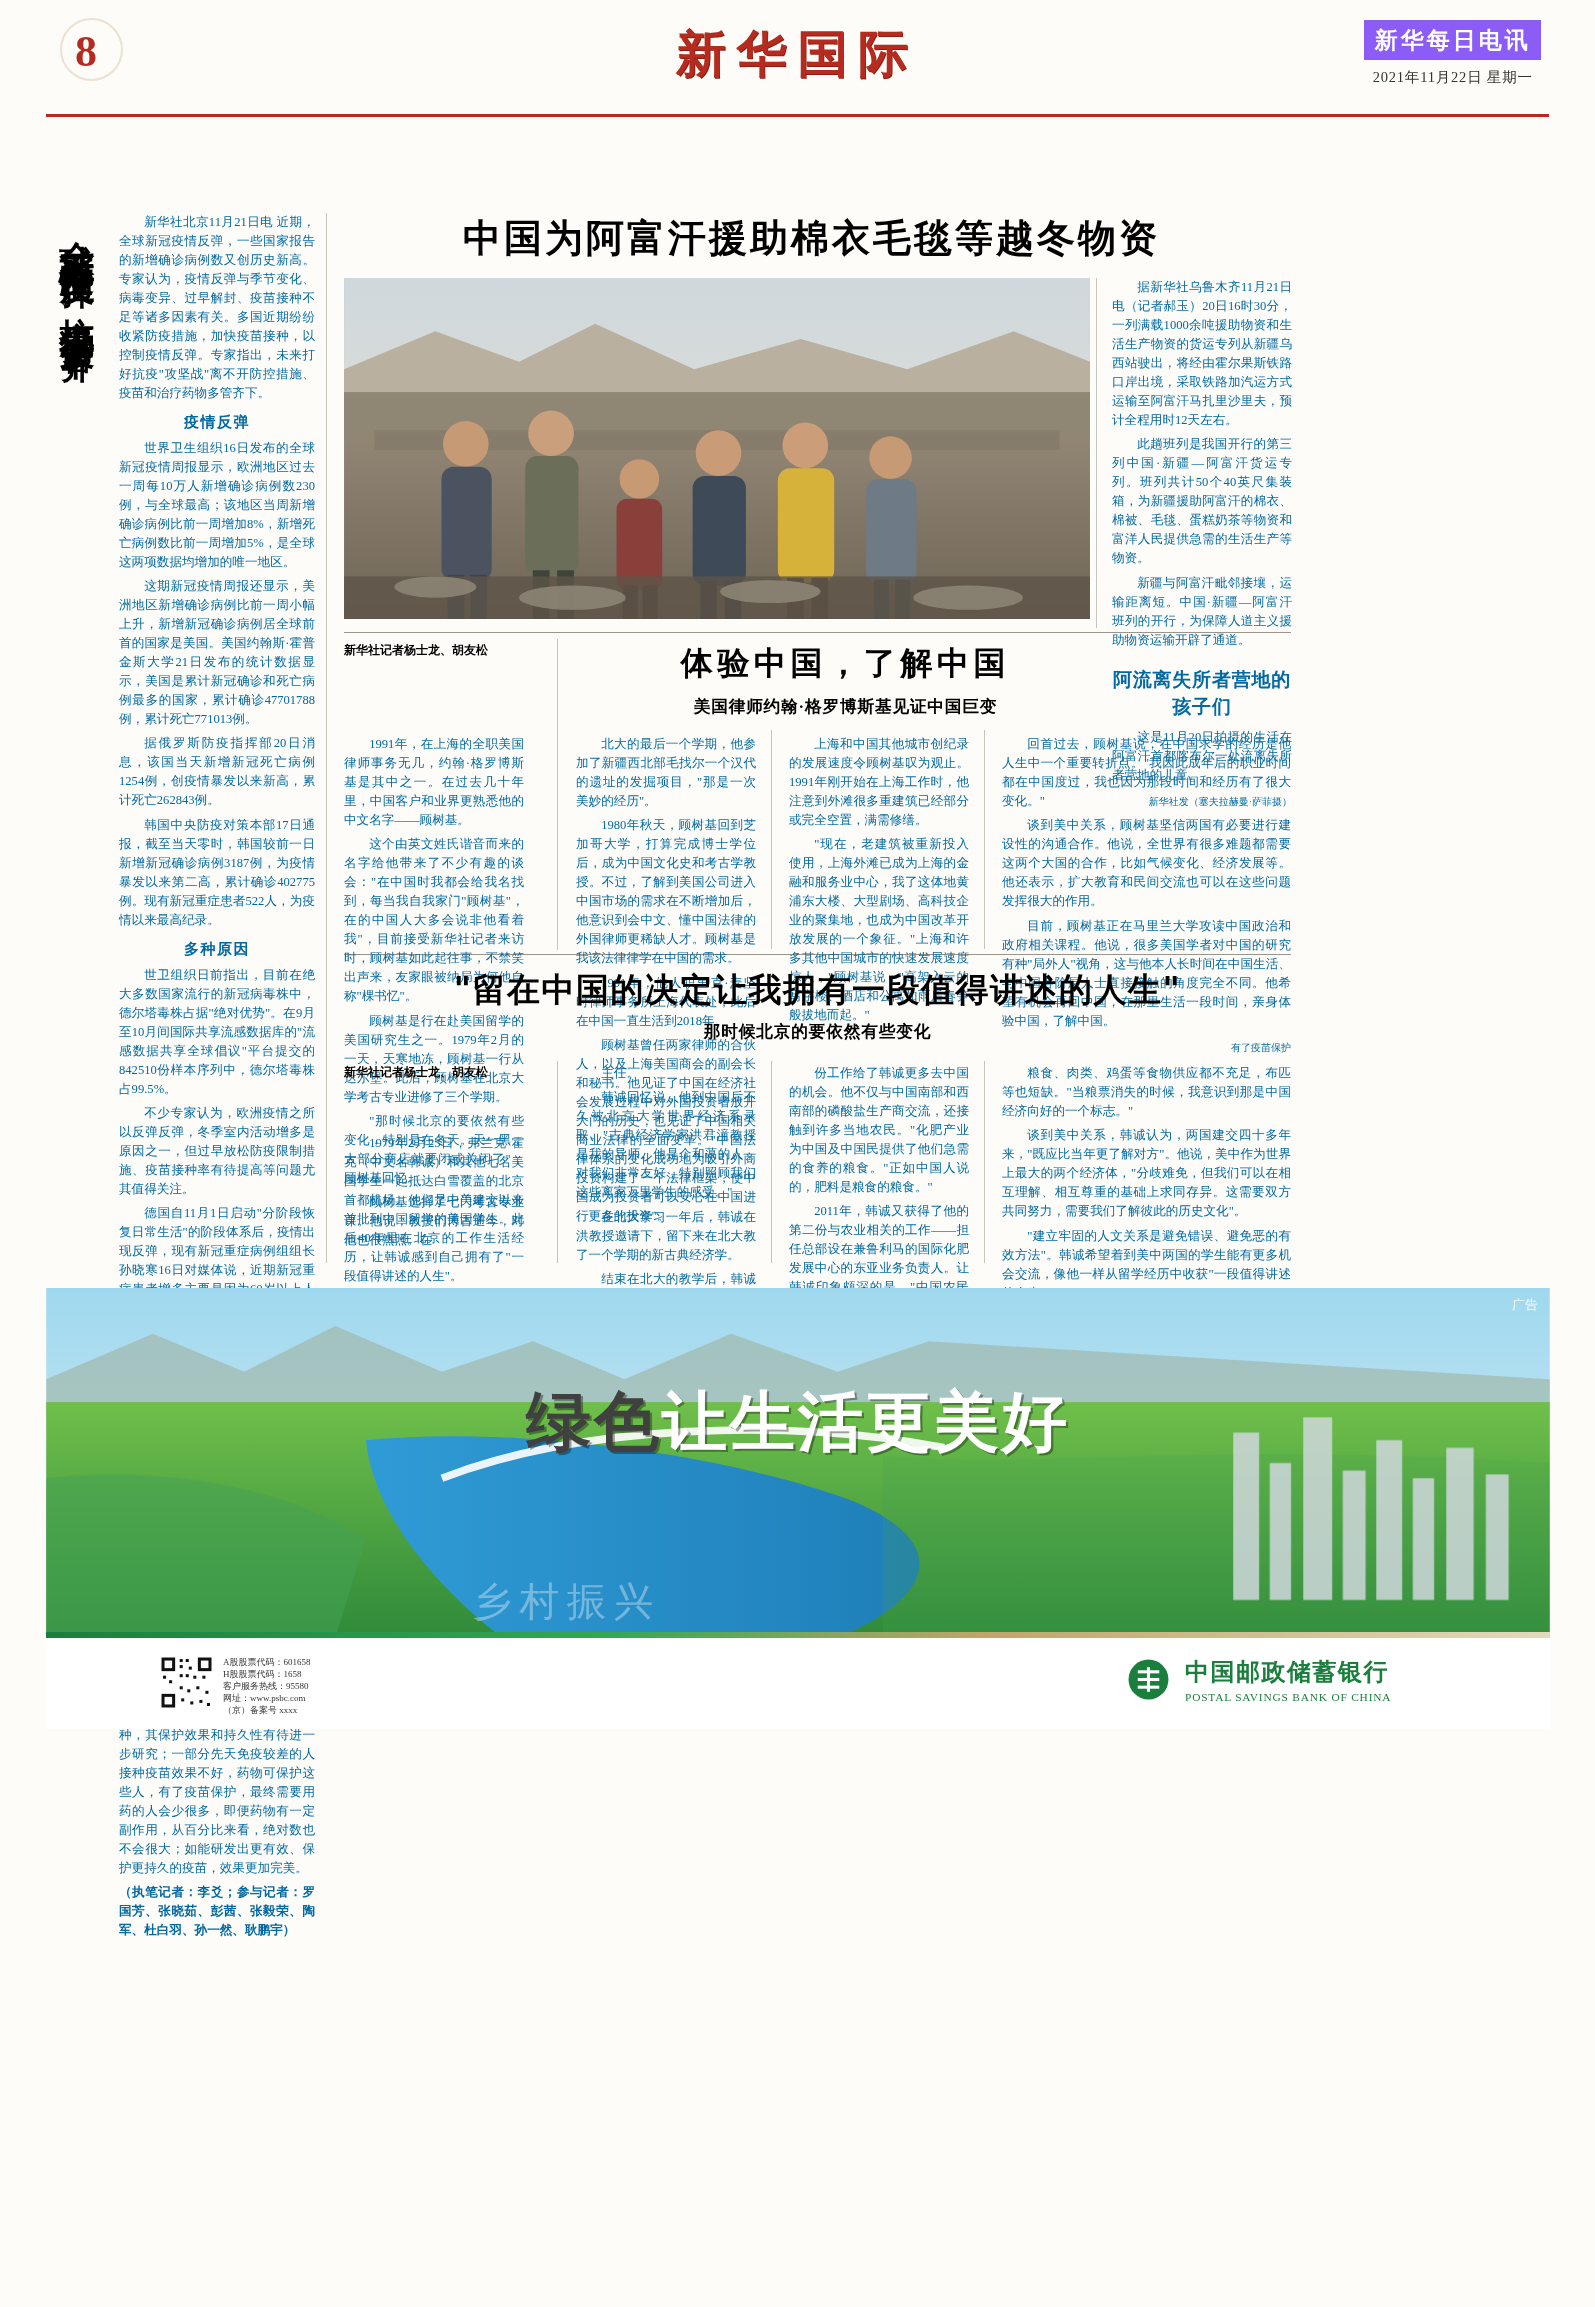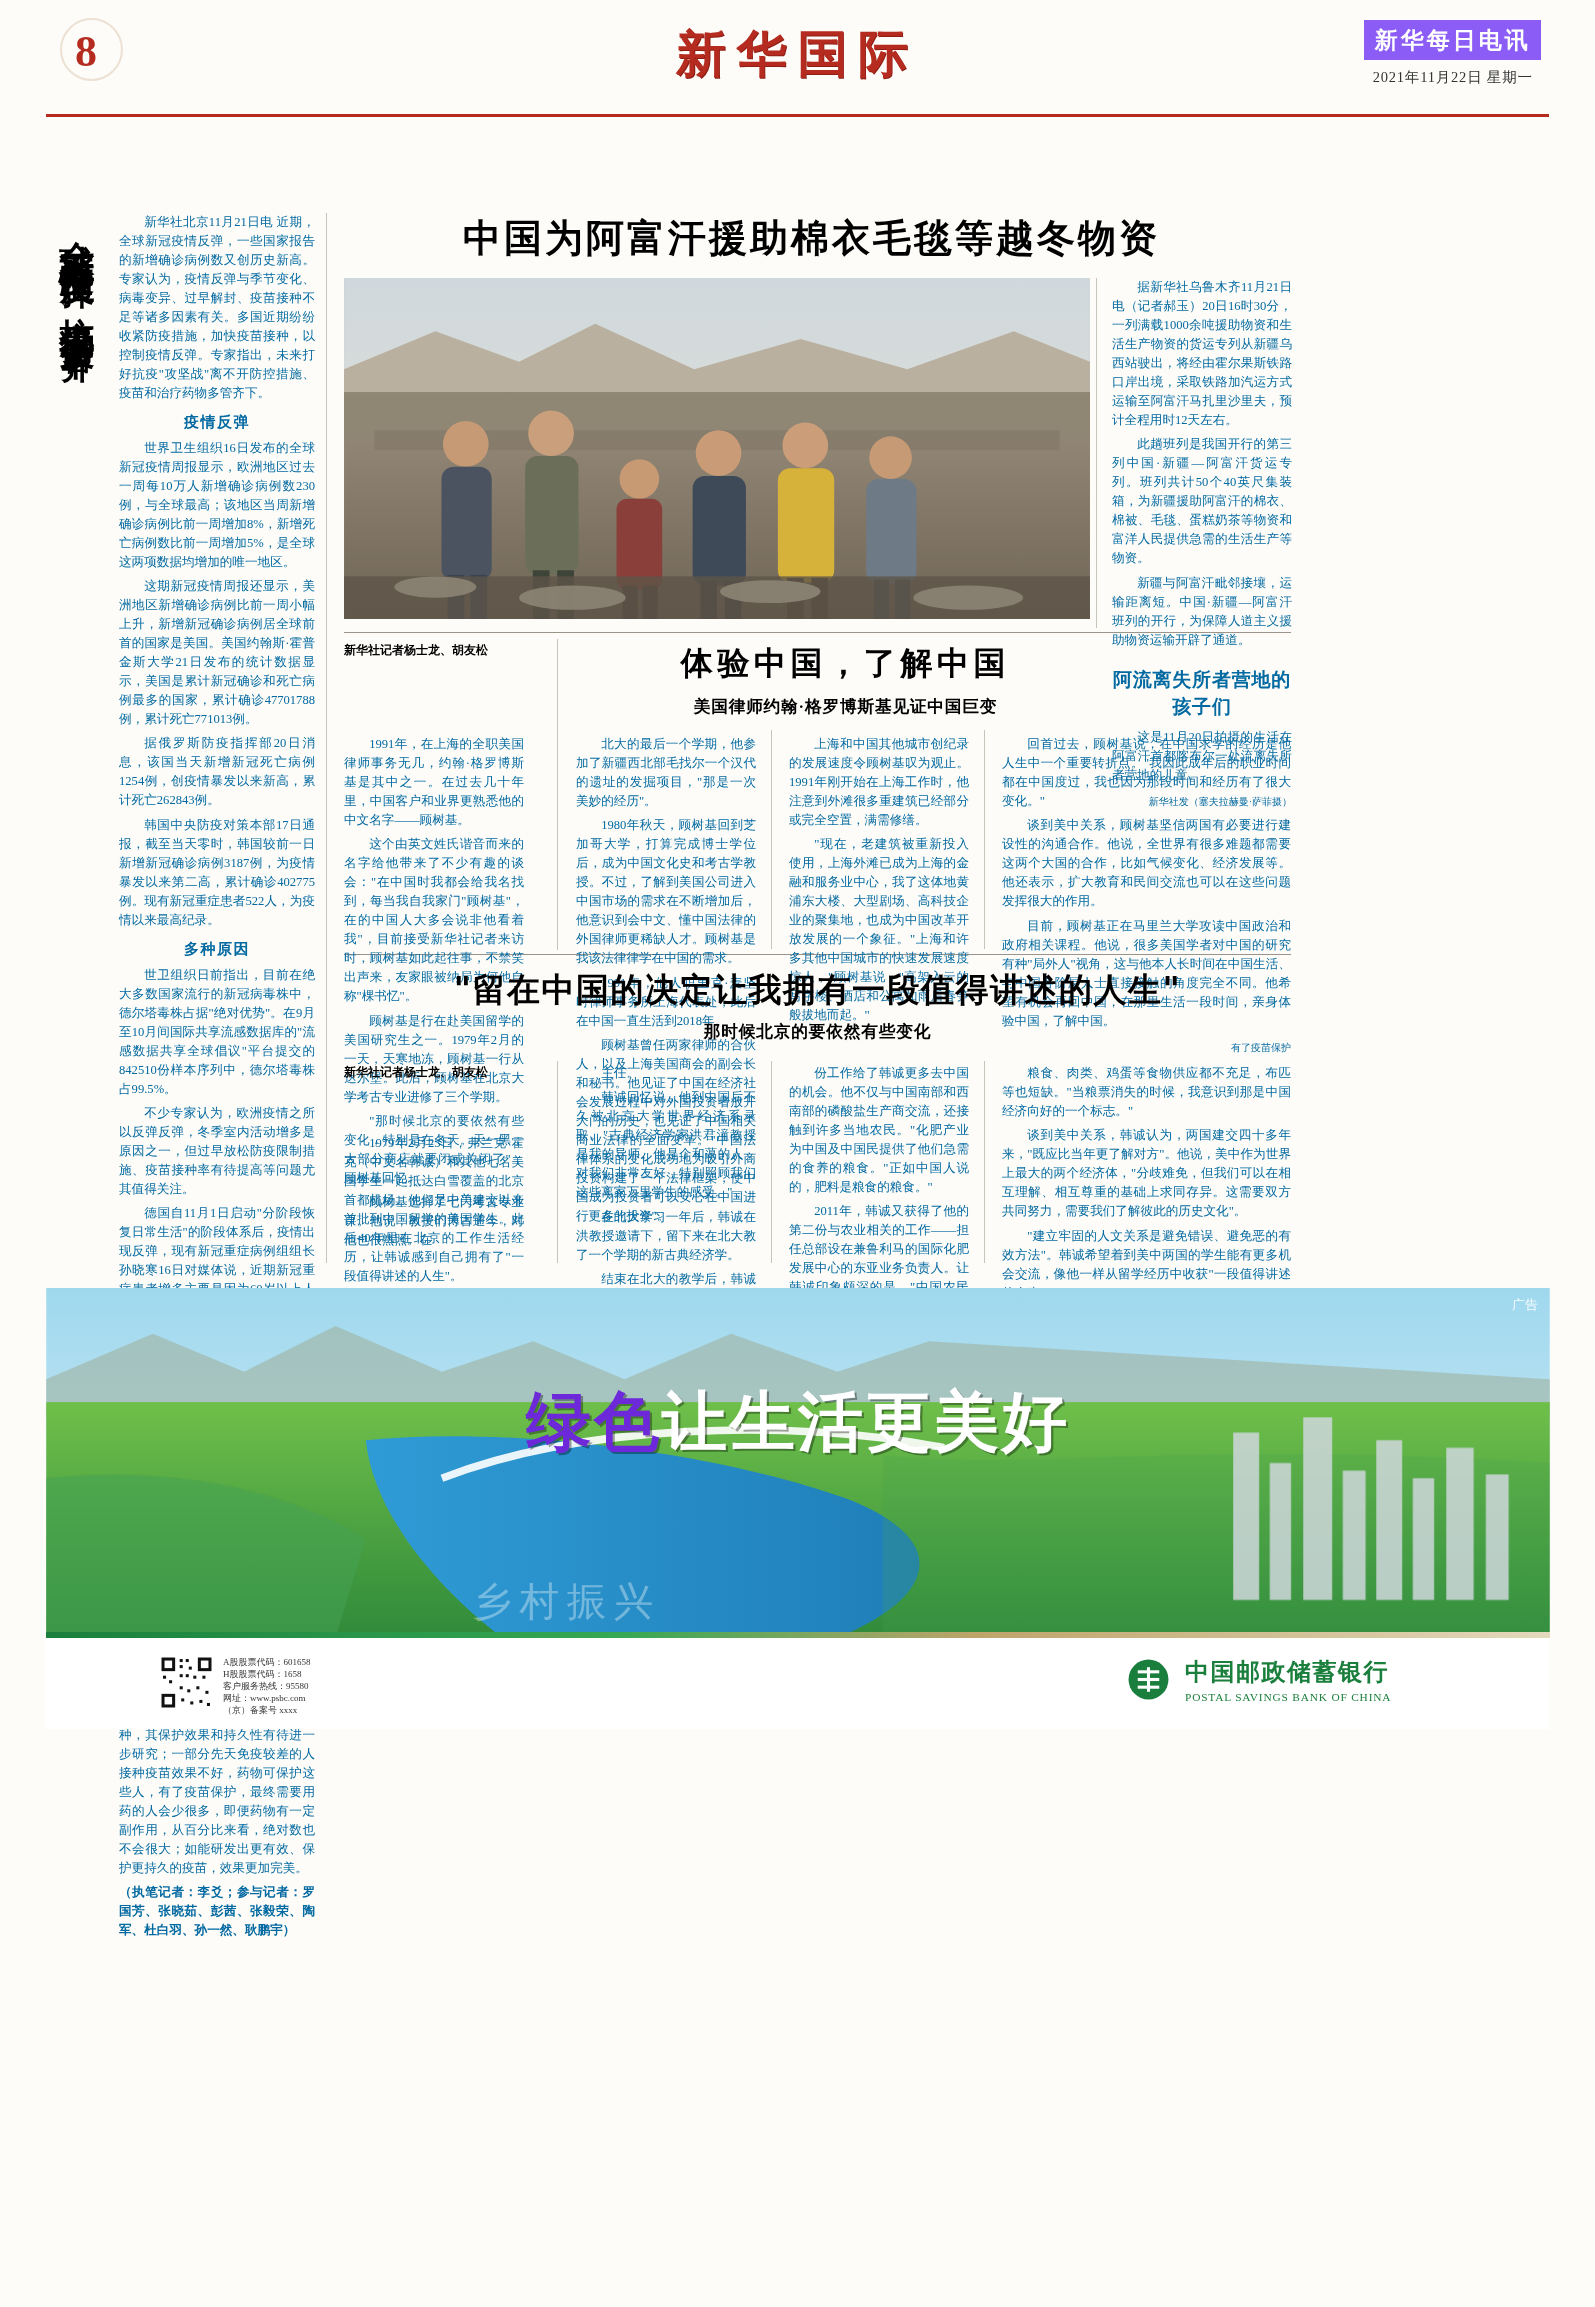--- a/index.html
+++ b/index.html
@@ -107,21 +107,21 @@
   .ad-label{
     position:absolute;right:12px;top:7.6px;color:#fff;font-size:13px;opacity:.9;
   }
   .ad-slogan{
     position:absolute;left:50%;transform:translateX(-50%);top:90px;
     font-size:65px;font-weight:bold;letter-spacing:3px;
     font-family:"DejaVu Serif",serif;
     color:#fff;
     text-shadow:2.3px 2.3px 0 rgba(0,0,0,.35);
   }
-  .ad-slogan .g{color:#6d28d9;}
+  .ad-slogan .g{color:#404040;}
   .ad-slogan .w{color:#ffffff;}
   .ad-bottom{
     position:absolute;left:0;top:1521px;width:1504px;height:91px;background:#fff;
   }
   .ad-bar{
     position:absolute;left:0;top:1515px;width:1504px;height:10.7px;
     background:linear-gradient(90deg,#1a7f3c 0%,#35a853 38%,#bfa46a 62%,#e3d9bc 100%);
   }
   .qr{
     position:absolute;left:114px;top:1539px;width:53px;height:53px;

